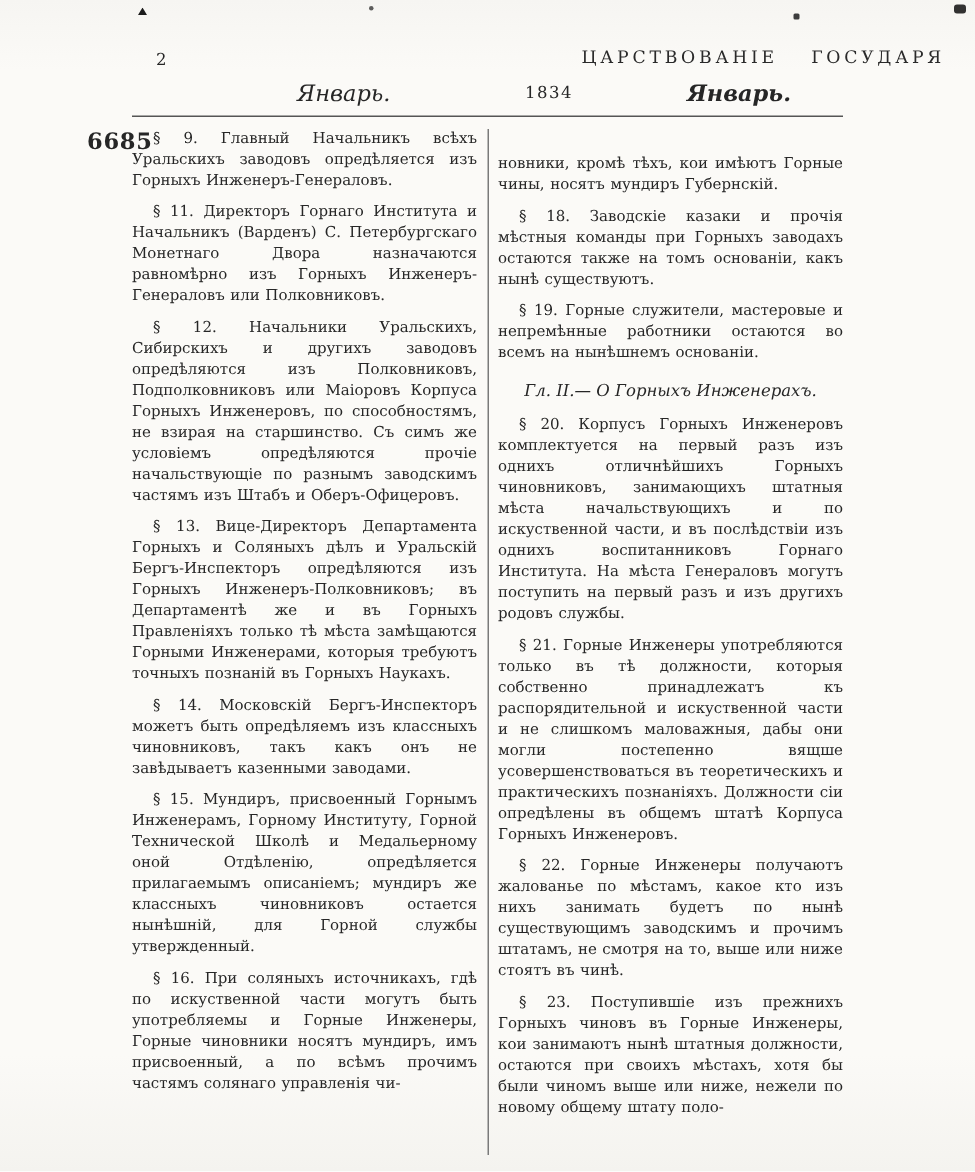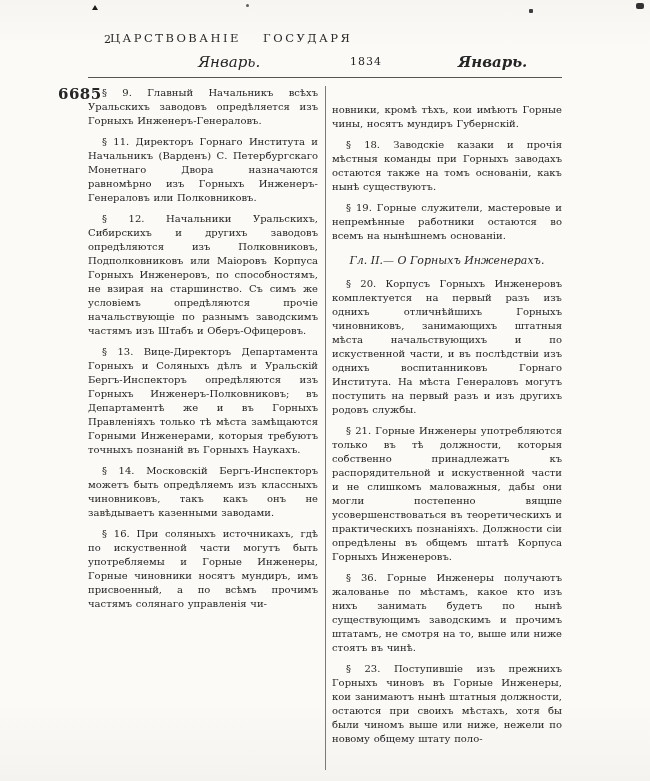--- a/index.html
+++ b/index.html
@@ -17,21 +17,21 @@
     background: linear-gradient(180deg, #f6f5f2 0%, #fbfaf7 6%, #fbfaf7 90%, #f4f3ef 100%);
   }
   .page-number {
     position: absolute;
     top: 33px; left: 104px;
     font-size: 11px;
   }
   .header-title {
     position: absolute;
     top: 31px; left: 110px; width: 520px;
-    text-align: left;
+    text-align: right;
     font-size: 11.5px;
     letter-spacing: 2.5px;
     word-spacing: 16px;
     color: #2a2a2a;
   }
   .month { font-style: italic; font-size: 15px; }
   .month-left  { position: absolute; top: 53px; left: 198px; }
   .month-right { position: absolute; top: 53px; left: 458px; font-weight: bold; }
   .year {
     position: absolute;
@@ -112,28 +112,29 @@
 
   <div class="law-number">6685</div>
 
   <div class="columns">
     <div class="col" id="left-col">
         <p class="para">§ 9. Главный Начальникъ всѣхъ Уральскихъ заводовъ опредѣляется изъ Горныхъ Инженеръ-Генераловъ.</p>
         <p class="para">§ 11. Директоръ Горнаго Института и Начальникъ (Варденъ) С. Петербургскаго Монетнаго Двора назначаются равномѣрно изъ Горныхъ Инженеръ-Генераловъ или Полковниковъ.</p>
         <p class="para">§ 12. Начальники Уральскихъ, Сибирскихъ и другихъ заводовъ опредѣляются изъ Полковниковъ, Подполковниковъ или Маіоровъ Корпуса Горныхъ Инженеровъ, по способностямъ, не взирая на старшинство. Съ симъ же условіемъ опредѣляются прочіе начальствующіе по разнымъ заводскимъ частямъ изъ Штабъ и Оберъ-Офицеровъ.</p>
         <p class="para">§ 13. Вице-Директоръ Департамента Горныхъ и Соляныхъ дѣлъ и Уральскій Бергъ-Инспекторъ опредѣляются изъ Горныхъ Инженеръ-Полковниковъ; въ Департаментѣ же и въ Горныхъ Правленіяхъ только тѣ мѣста замѣщаются Горными Инженерами, которыя требуютъ точныхъ познаній въ Горныхъ Наукахъ.</p>
         <p class="para">§ 14. Московскій Бергъ-Инспекторъ можетъ быть опредѣляемъ изъ классныхъ чиновниковъ, такъ какъ онъ не завѣдываетъ казенными заводами.</p>
+        <p class="para">§ 15. Мундиръ, присвоенный Горнымъ Инженерамъ, Горному Институту, Горной Технической Школѣ и Медальерному оной Отдѣленію, опредѣляется прилагаемымъ описаніемъ; мундиръ же классныхъ чиновниковъ остается нынѣшній, для Горной службы утвержденный.</p>
         <p class="para">§ 16. При соляныхъ источникахъ, гдѣ по искуственной части могутъ быть употребляемы и Горные Инженеры, Горные чиновники носятъ мундиръ, имъ присвоенный, а по всѣмъ прочимъ частямъ солянаго управленія чи-</p>
       </div>
     <div class="divider"></div>
     <div class="col" id="right-col">
         <p class="para no-indent">новники, кромѣ тѣхъ, кои имѣютъ Горные чины, носятъ мундиръ Губернскій.</p>
         <p class="para">§ 18. Заводскіе казаки и прочія мѣстныя команды при Горныхъ заводахъ остаются также на томъ основаніи, какъ нынѣ существуютъ.</p>
         <p class="para">§ 19. Горные служители, мастеровые и непремѣнные работники остаются во всемъ на нынѣшнемъ основаніи.</p>
         <p class="chapter-heading">Гл. II.— О Горныхъ Инженерахъ.</p>
         <p class="para">§ 20. Корпусъ Горныхъ Инженеровъ комплектуется на первый разъ изъ однихъ отличнѣйшихъ Горныхъ чиновниковъ, занимающихъ штатныя мѣста начальствующихъ и по искуственной части, и въ послѣдствіи изъ однихъ воспитанниковъ Горнаго Института. На мѣста Генераловъ могутъ поступить на первый разъ и изъ другихъ родовъ службы.</p>
         <p class="para">§ 21. Горные Инженеры употребляются только въ тѣ должности, которыя собственно принадлежатъ къ распорядительной и искуственной части и не слишкомъ маловажныя, дабы они могли постепенно вящше усовершенствоваться въ теоретическихъ и практическихъ познаніяхъ. Должности сіи опредѣлены въ общемъ штатѣ Корпуса Горныхъ Инженеровъ.</p>
-        <p class="para">§ 36. Горные Инженеры получаютъ жалованье по мѣстамъ, какое кто изъ нихъ занимать будетъ по нынѣ существующимъ заводскимъ и прочимъ штатамъ, не смотря на то, выше или ниже стоятъ въ чинѣ.</p>
+        <p class="para">§ 22. Горные Инженеры получаютъ жалованье по мѣстамъ, какое кто изъ нихъ занимать будетъ по нынѣ существующимъ заводскимъ и прочимъ штатамъ, не смотря на то, выше или ниже стоятъ въ чинѣ.</p>
         <p class="para">§ 23. Поступившіе изъ прежнихъ Горныхъ чиновъ въ Горные Инженеры, кои занимаютъ нынѣ штатныя должности, остаются при своихъ мѣстахъ, хотя бы были чиномъ выше или ниже, нежели по новому общему штату поло-</p>
       </div>
   </div>
 
 </div>
 
 </body></html>

